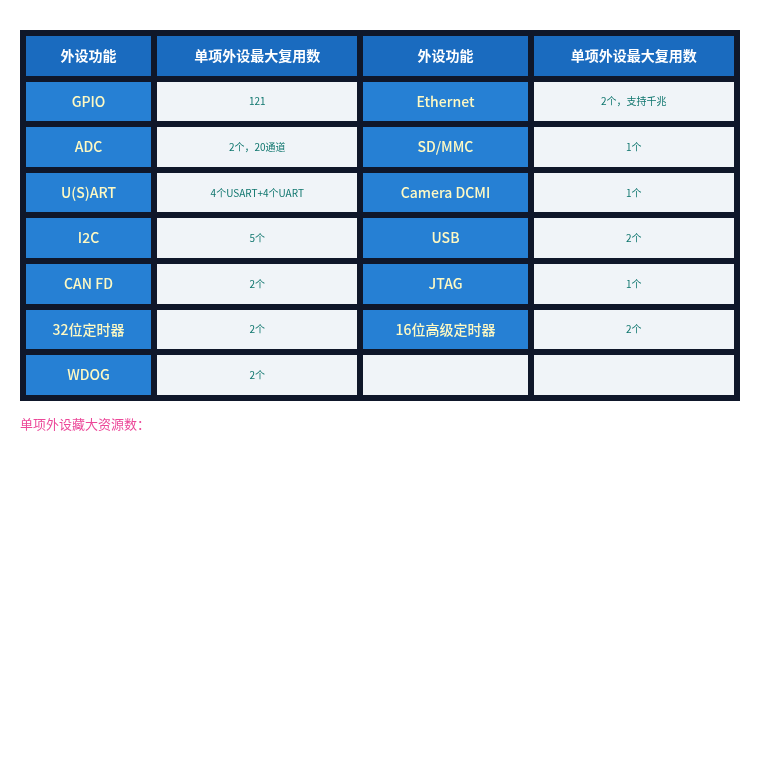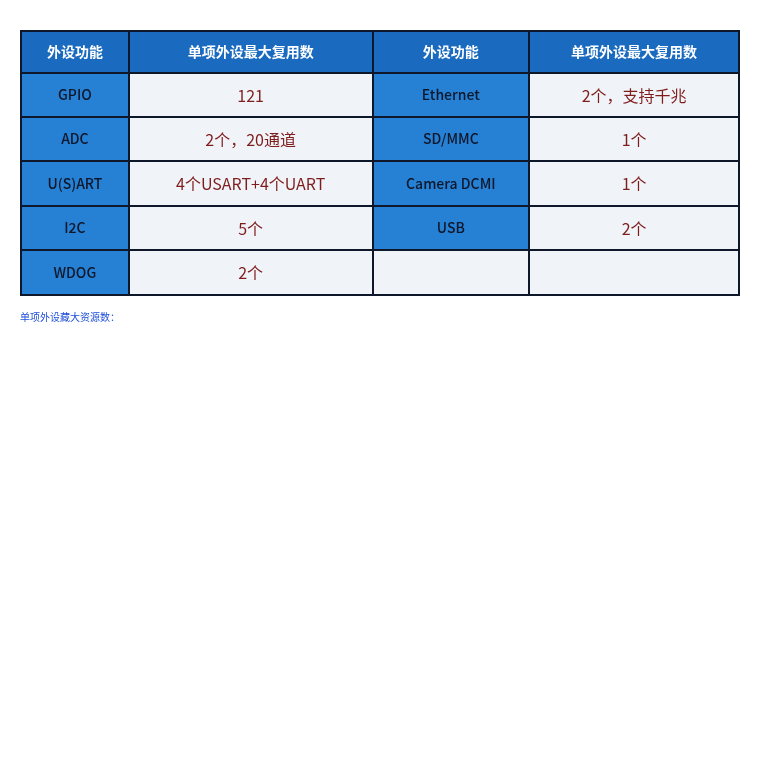--- a/index.html
+++ b/index.html
@@ -16,47 +16,47 @@
     .container {
       width: 720px;
       padding: 10px 0;
     }
     table {
       width: 100%;
       border-collapse: collapse;
       border: 1px solid #ccc;
     }
     th, td {
-      border: 2px solid #0f172a;
+      border: 6px solid #0f172a;
       text-align: center;
       padding: 10px 8px;
       line-height: 1.4;
       margin-top: 16px;
     }
     .header-cell {
       background-color: #1a6bbf;
       color: #ffffff;
       font-weight: bold;
       font-size: 14px;
     }
     .label-cell {
       background-color: #2680d4;
-      color: #0f172a;
+      color: #fef9c3;
       font-weight: 500;
       font-size: 14px;
     }
     .value-cell {
       background-color: #f0f4f8;
-      color: #7f1d1d;
-      font-size: 16px;
+      color: #0f766e;
+      font-size: 10px;
     }
     .footer-text {
       margin-top: 12px;
-      font-size: 10px;
-      color: #1d4ed8;
+      font-size: 13px;
+      color: #ec4899;
       line-height: 1.7;
     }
   </style>
 </head>
 <body>
 
 <div class="container">
   <table>
     <thead>
       <tr>
@@ -85,20 +85,32 @@
           <td class="label-cell">Camera DCMI</td>
           <td class="value-cell">1个</td>
         </tr>
         <tr>
           <td class="label-cell">I2C</td>
           <td class="value-cell">5个</td>
           <td class="label-cell">USB</td>
           <td class="value-cell">2个</td>
         </tr>
         <tr>
+          <td class="label-cell">CAN FD</td>
+          <td class="value-cell">2个</td>
+          <td class="label-cell">JTAG</td>
+          <td class="value-cell">1个</td>
+        </tr>
+        <tr>
+          <td class="label-cell">32位定时器</td>
+          <td class="value-cell">2个</td>
+          <td class="label-cell">16位高级定时器</td>
+          <td class="value-cell">2个</td>
+        </tr>
+        <tr>
           <td class="label-cell">WDOG</td>
           <td class="value-cell">2个</td>
           <td class="value-cell"></td>
           <td class="value-cell"></td>
         </tr>
       </tbody>
   </table>
   <div class="footer-text">
     <div>单项外设藏大资源数：</div>
   </div>

